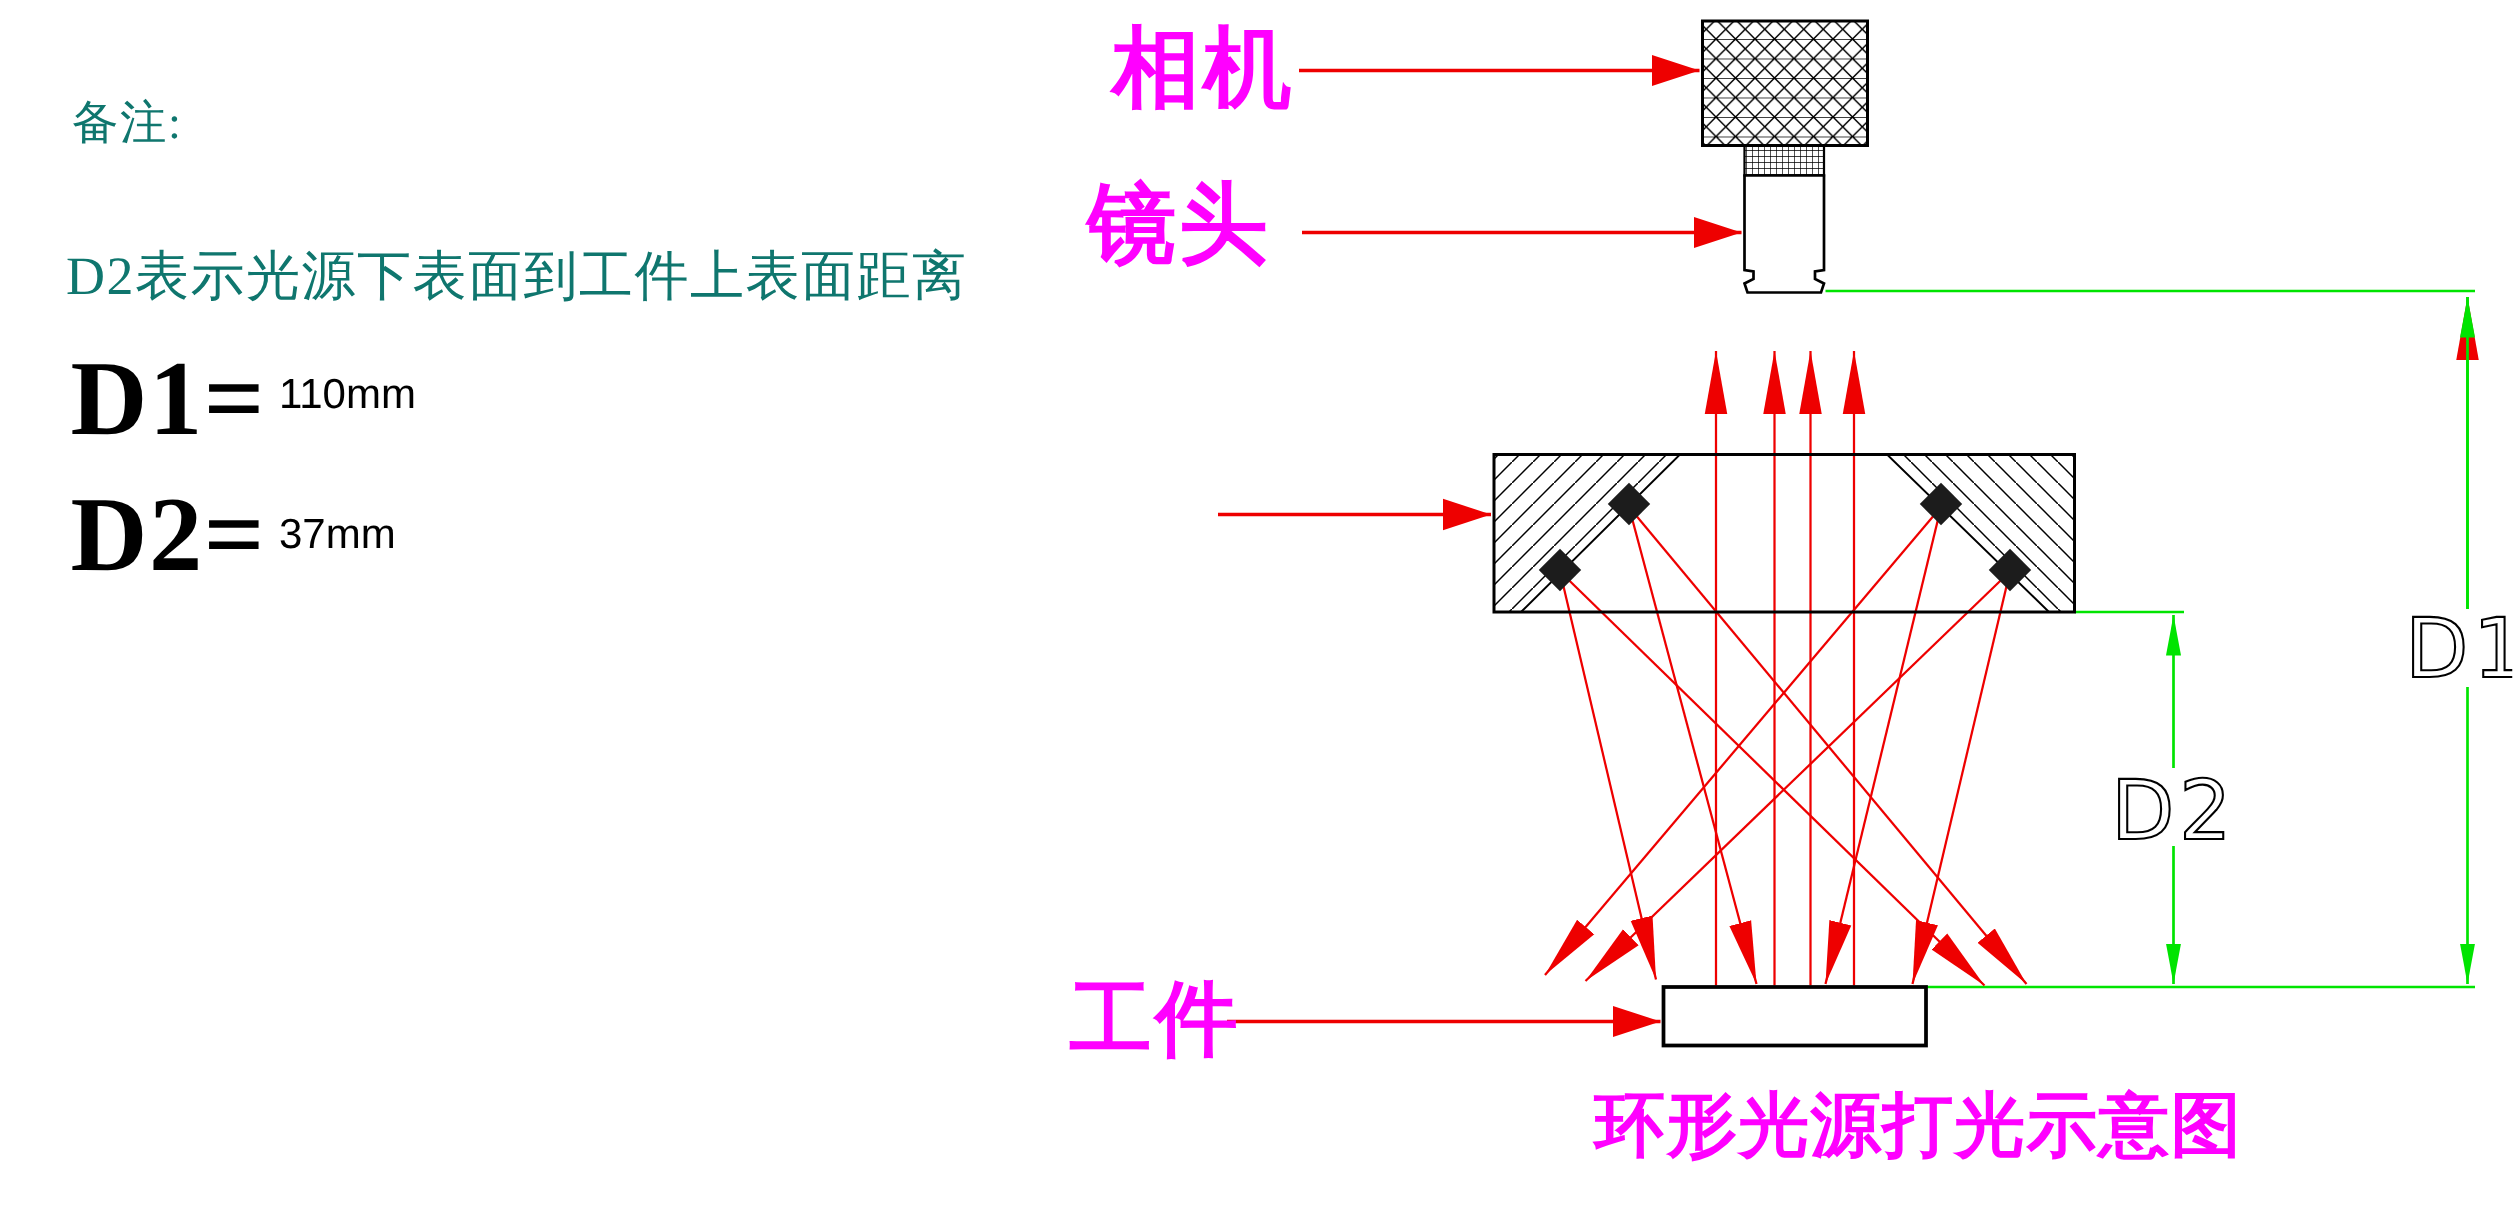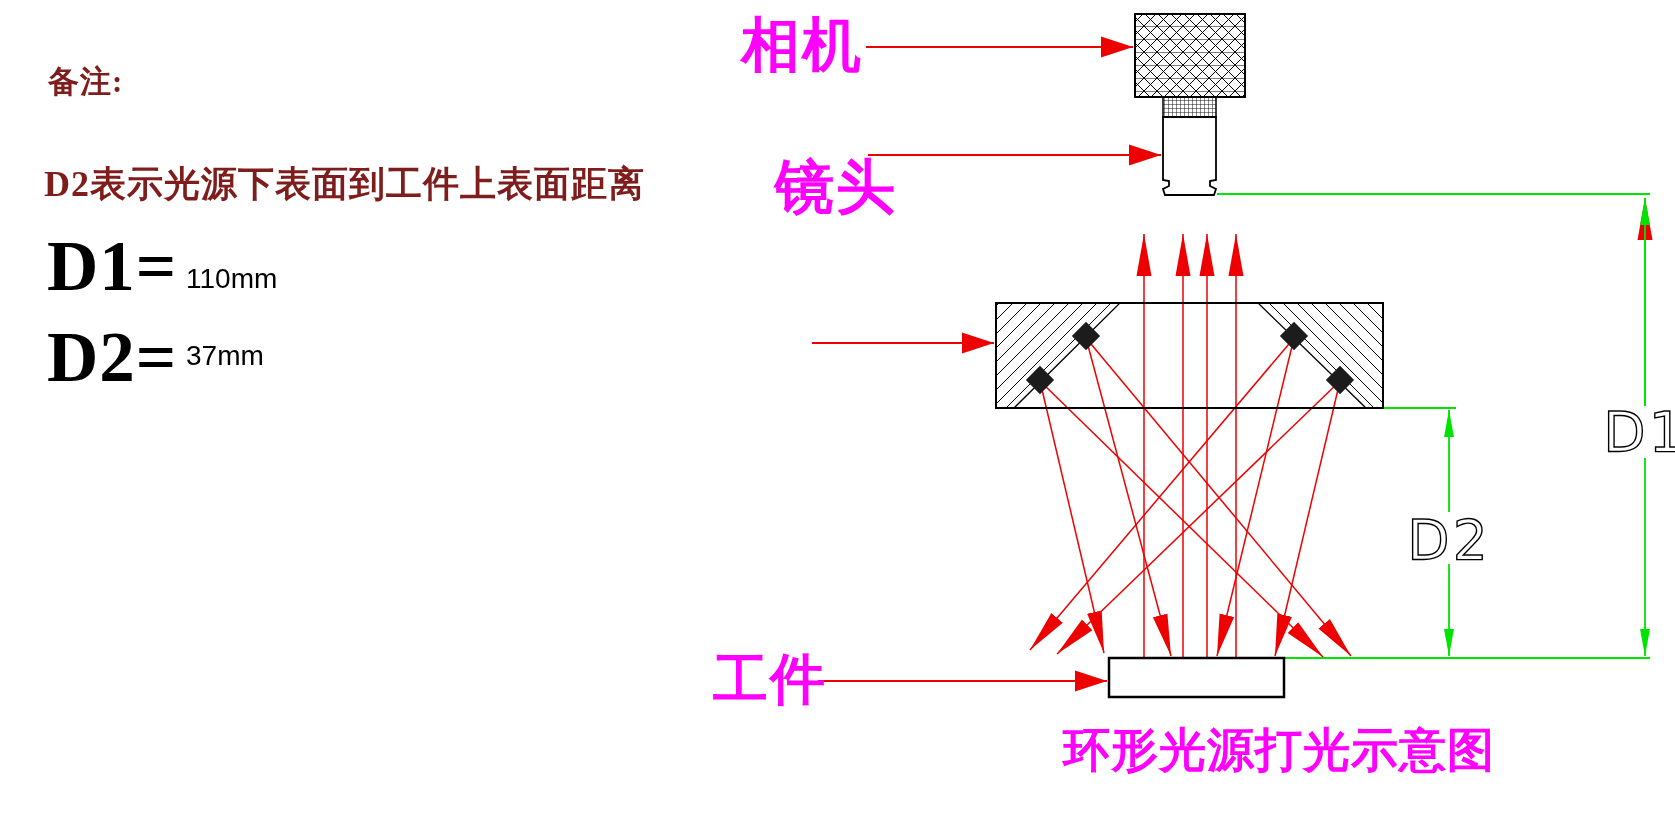--- a/index.html
+++ b/index.html
@@ -1,19 +1,19 @@
 <!DOCTYPE html>
 <html><head>
 <meta charset="utf-8">
 <style>
   html,body{margin:0;padding:0;background:#fff;}
   #stage{position:relative;width:1675px;height:818px;background:#fff;overflow:hidden;
          font-family:"Liberation Serif","DejaVu Serif",serif;}
   .abs{position:absolute;line-height:1;white-space:nowrap;}
-  .note{color:#7f1d1d;font-weight:bold;letter-spacing:1px;}
+  .note{color:#0f766e;font-weight:normal;letter-spacing:1px;}
   .note-title{font-size:31px;}
   .note-line{font-size:36px;}
   .meas-label{font-size:71px;font-weight:bold;color:#000;letter-spacing:1px;}
   .meas-value{font-size:28px;color:#000;font-family:"Liberation Sans","DejaVu Sans",sans-serif;}
   .mag{color:#ff00ff;font-weight:bold;}
   .lbl-big{font-size:59px;letter-spacing:2px;}
   .lbl-mid{font-size:55px;letter-spacing:2px;}
   .diagram-title{font-size:47px;color:#ff00ff;font-weight:bold;letter-spacing:1px;
          font-family:"Liberation Sans","DejaVu Sans",sans-serif;}
   svg{position:absolute;left:0;top:0;}
@@ -124,22 +124,22 @@
     </g>
 
     <text class="dimtext" x="1645" y="451" text-anchor="middle" font-size="55" letter-spacing="3" fill="none" stroke="#000" stroke-width="1.4">D1</text>
     <text class="dimtext" x="1449" y="559" text-anchor="middle" font-size="55" letter-spacing="3" fill="none" stroke="#000" stroke-width="1.4">D2</text>
   </svg>
 
   <div class="abs note note-title" style="left:48px;top:66px;">备注:</div>
   <div class="abs note note-line" style="left:44px;top:166px;">D2表示光源下表面到工件上表面距离</div>
 
   <div class="abs meas-label" style="left:47px;top:231px;">D1=</div>
-  <div class="abs meas-value" style="left:186px;top:265px;text-align:center;">110mm</div>
+  <div class="abs meas-value" style="left:186px;top:249px;text-align:center;">110mm</div>
   <div class="abs meas-label" style="left:47px;top:322px;">D2=</div>
   <div class="abs meas-value" style="left:186px;top:342px;">37mm</div>
 
   <div class="abs mag lbl-big" style="left:741px;top:16px;text-align:right;">相机</div>
-  <div class="abs mag lbl-big" style="left:775px;top:120px;margin-top:38px;">镜头</div>
+  <div class="abs mag lbl-big" style="left:725px;top:120px;">镜头</div>
   <div class="abs mag lbl-mid" style="left:713px;top:652px;">工件</div>
 
   <div class="abs diagram-title" style="left:1063px;top:726px;">环形光源打光示意图</div>
 </div>
 
 </body></html>

